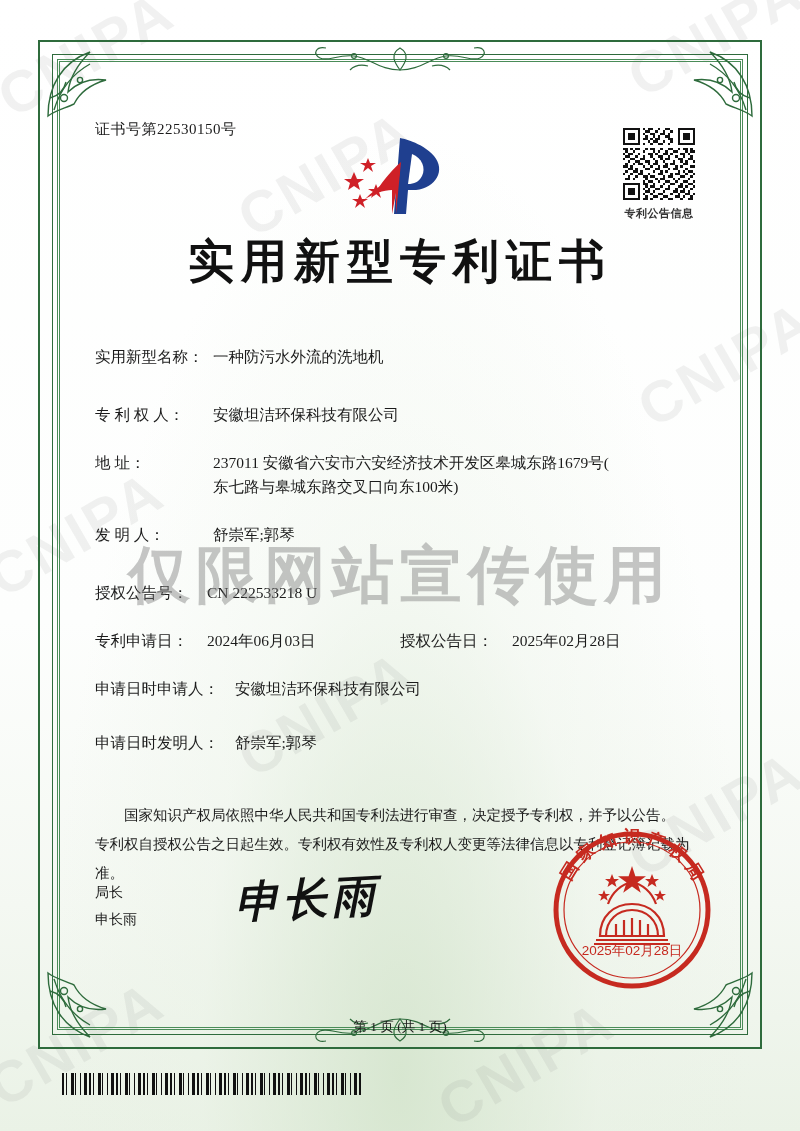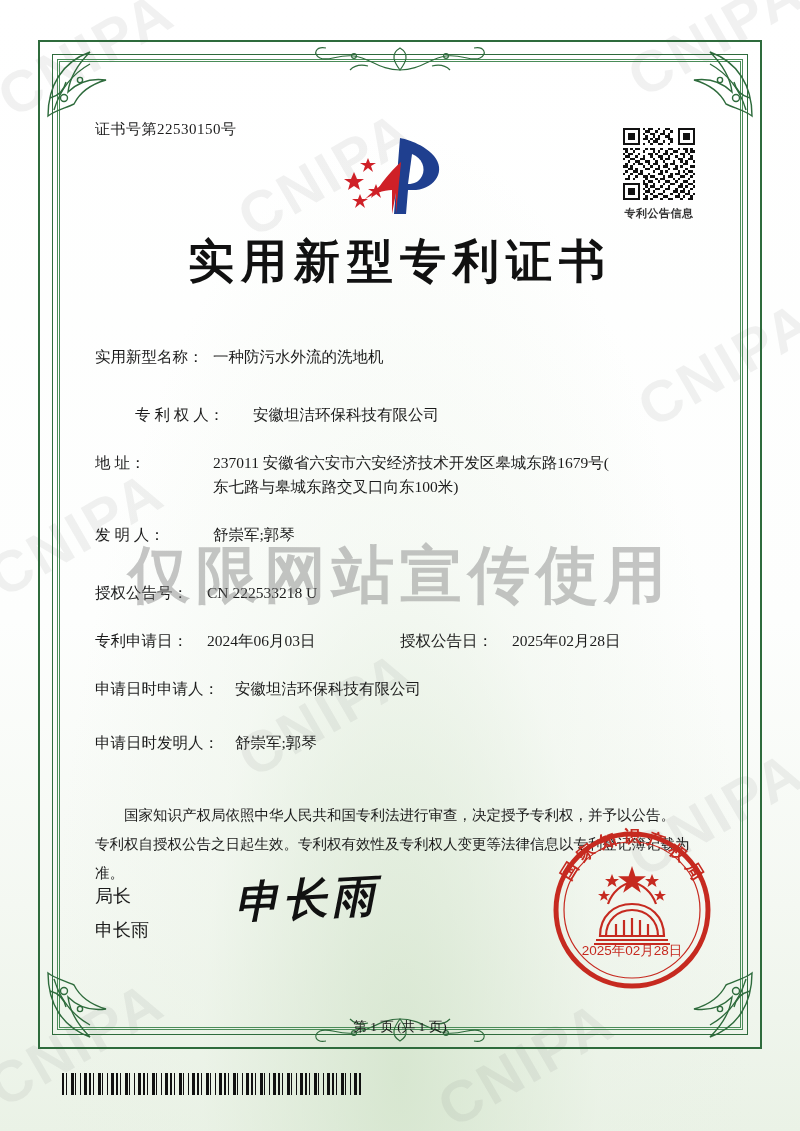--- a/index.html
+++ b/index.html
@@ -160,21 +160,21 @@
 
   
   .sign-area {
     position: absolute;
     left: 95px;
     top: 880px;
     width: 610px;
     height: 140px;
   }
   .sign-labels {
-    font-size: 18px;
+    font-size: 14px;
     line-height: 1.9;
     color: #1b1b1b;
     font-family: Liberation Mono, monospace;
   }
   .sign-script {
     position: absolute;
     left: 140px;
     top: -10px;
     font-size: 44px;
     font-family: "DejaVu Serif", serif;
@@ -561,21 +561,21 @@
 
     <div class="title">实用新型专利证书</div>
 
     <div class="fields">
 
       <div class="row">
         <div class="lbl">实用新型名称：</div>
         <div class="val">一种防污水外流的洗地机</div>
       </div>
 
-      <div class="row" style="margin-top:34px;margin-left:40px;">
+      <div class="row" style="margin-top:34px;">
         <div class="lbl">专 利 权 人：</div>
         <div class="val">安徽坦洁环保科技有限公司</div>
       </div>
 
       <div class="row">
         <div class="lbl">地        址：</div>
         <div class="val">
           <div>237011 安徽省六安市六安经济技术开发区皋城东路1679号(</div>
           <div>东七路与皋城东路交叉口向东100米)</div>
         </div>

